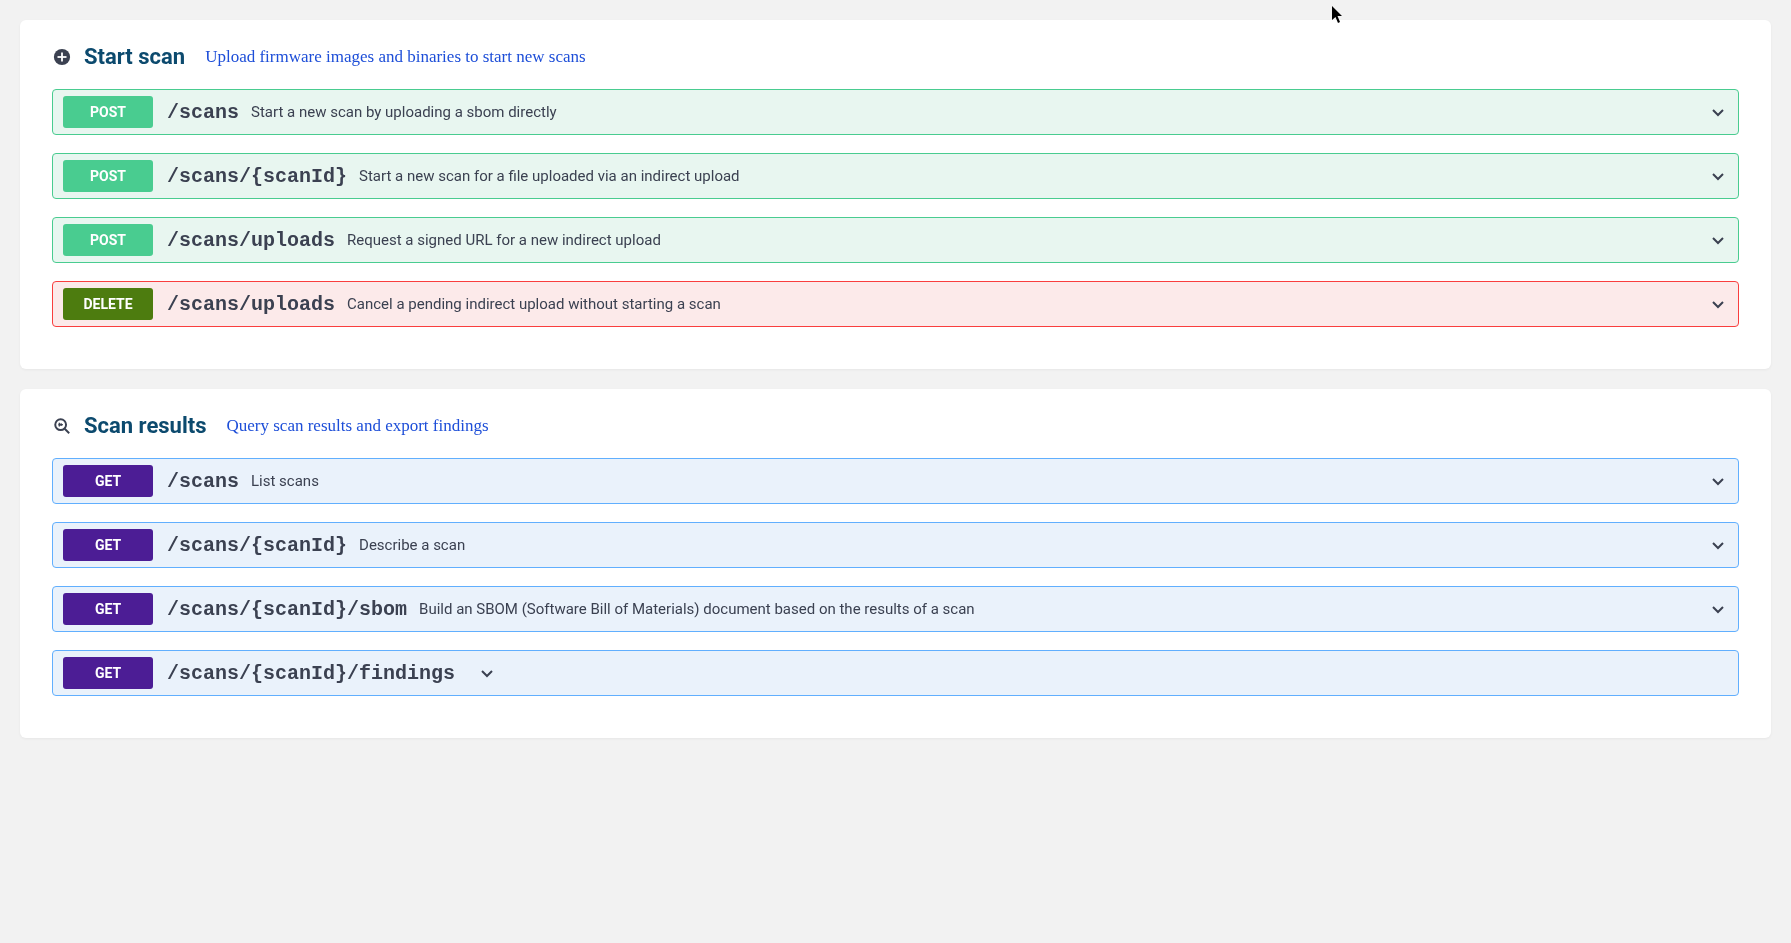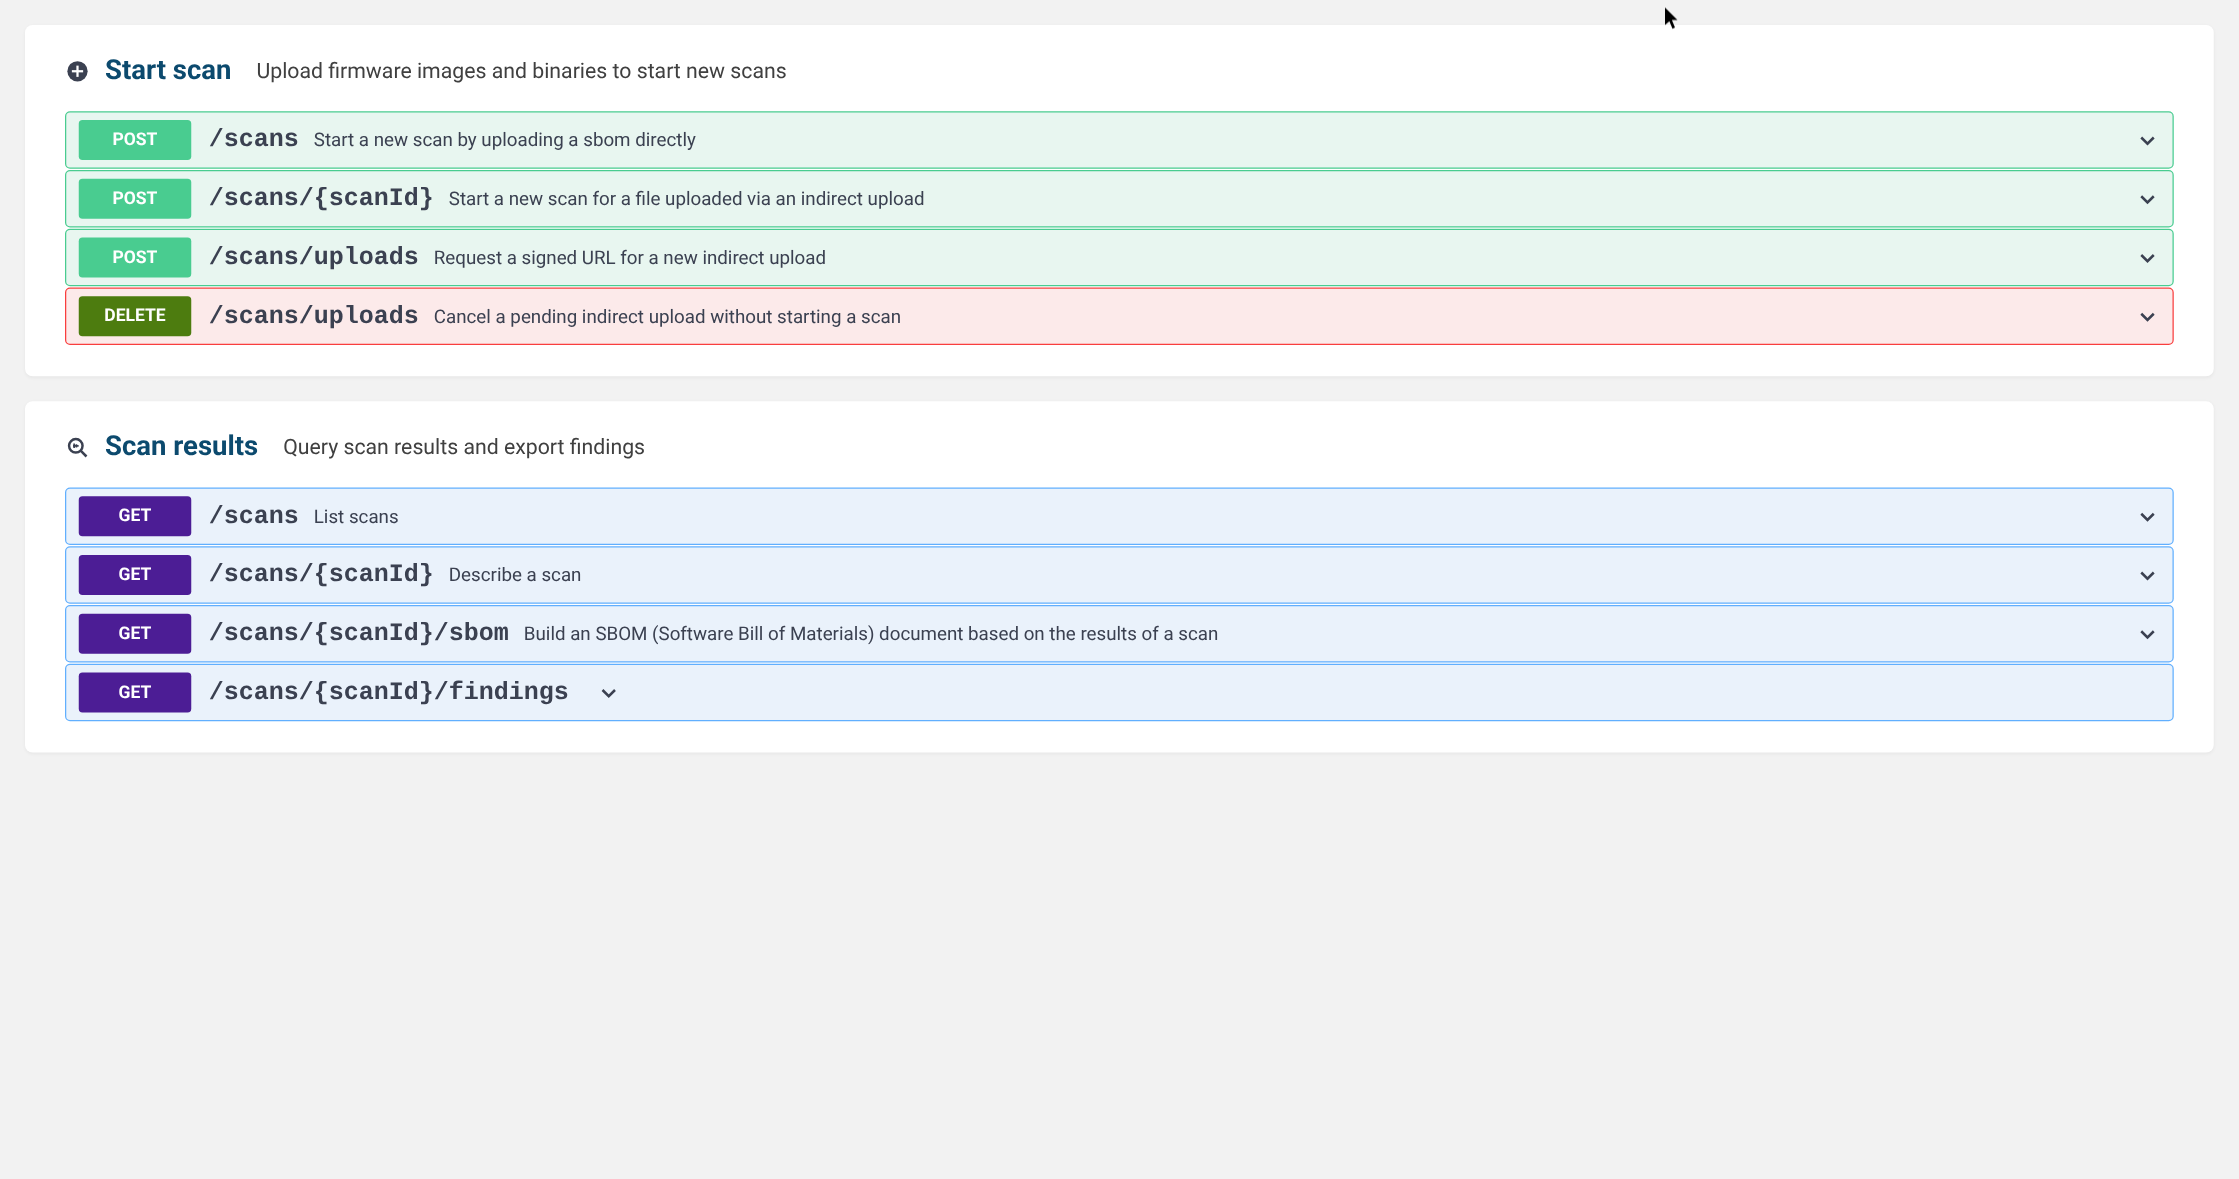--- a/index.html
+++ b/index.html
@@ -33,30 +33,31 @@
       justify-content: center;
       flex-shrink: 0;
     }
     .section-title {
       font-size: 22px;
       font-weight: 700;
       color: #0c4a6e;
     }
     .section-description {
       font-size: 17px;
-      color: #404040;
+      color: #1d4ed8;
       margin-left: 8px;
+      font-family: Liberation Serif, serif;
     }
     .endpoint {
       display: flex;
       align-items: center;
       border: 1px solid;
       border-radius: 4px;
       padding: 6px 10px;
-      margin-bottom: 1px;
+      margin-bottom: 18px;
       cursor: pointer;
     }
     .endpoint.post {
       background: #e8f6f0;
       border-color: #49cc90;
     }
     .endpoint.get {
       background: #eaf2fb;
       border-color: #61affe;
     }

